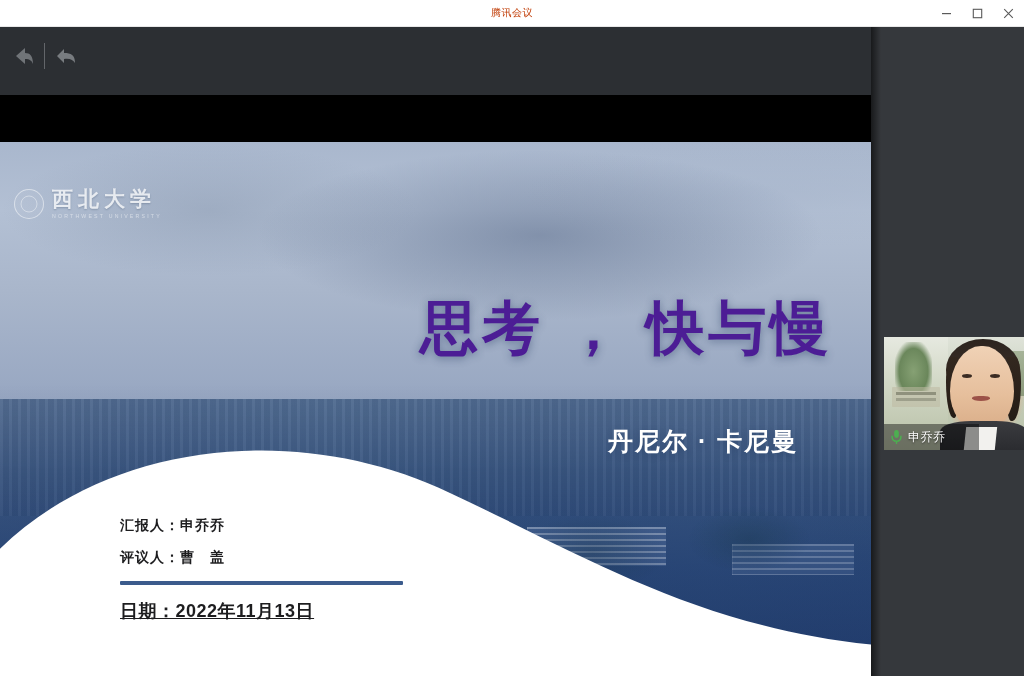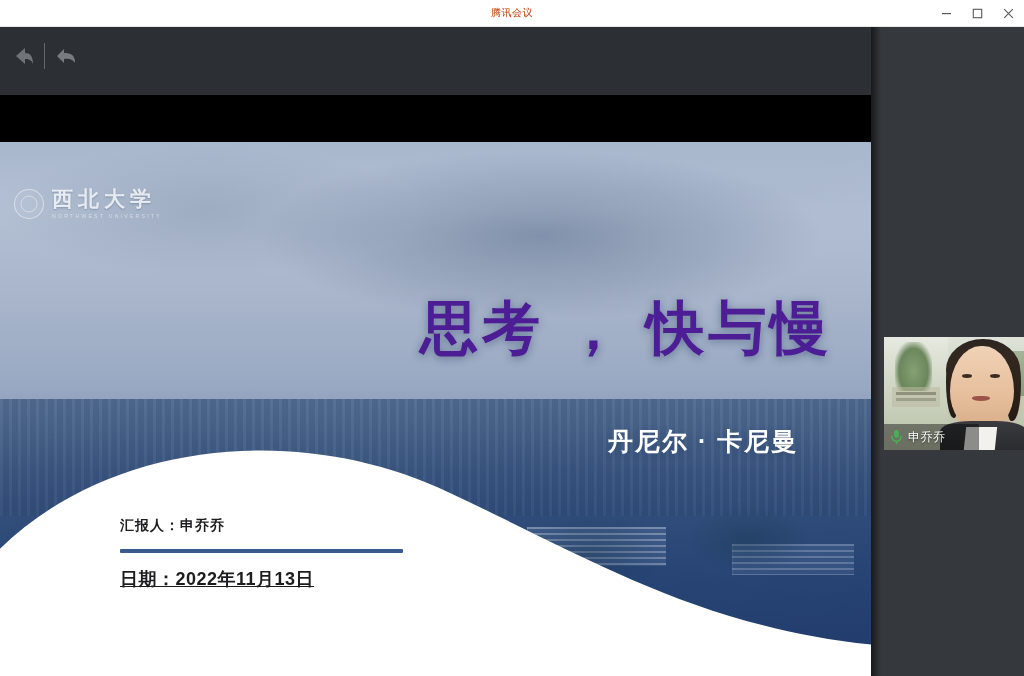--- a/index.html
+++ b/index.html
@@ -501,20 +501,21 @@
             <div class="logo-text-cn">西北大学</div>
             <div class="logo-text-en">NORTHWEST UNIVERSITY</div>
           </div>
         </div>
 
         <div class="slide-title">思考 ， 快与慢</div>
         <div class="slide-subtitle">丹尼尔 · 卡尼曼</div>
 
         <div class="slide-meta">
           <div class="meta-row">汇报人：申乔乔</div>
+          <div class="meta-row">评议人：曹　盖</div>
           <div class="meta-divider"></div>
           <div class="meta-date">日期：2022年11月13日</div>
         </div>
 
       </div>
 
     </div>
 
     <div class="rail">
 

